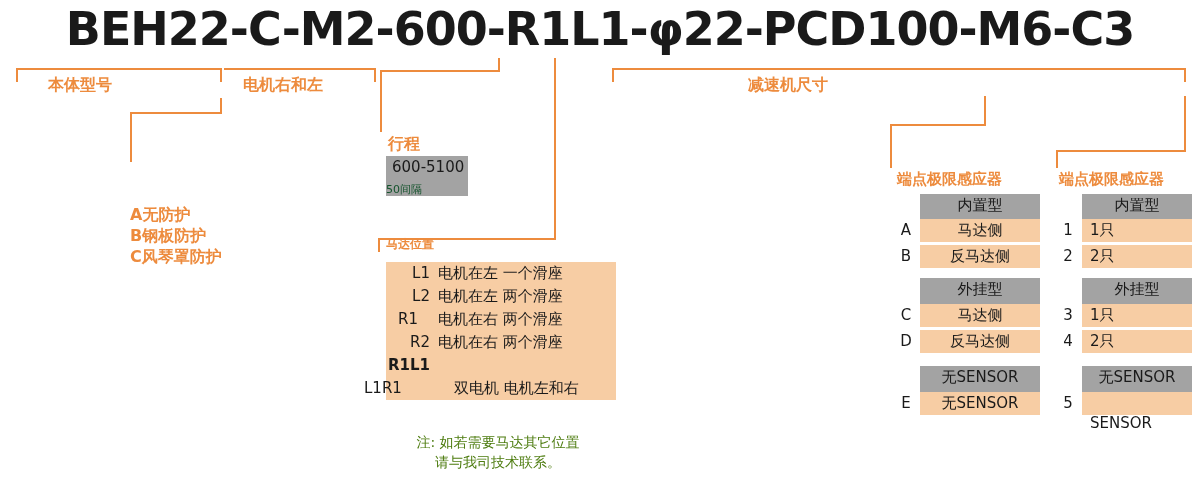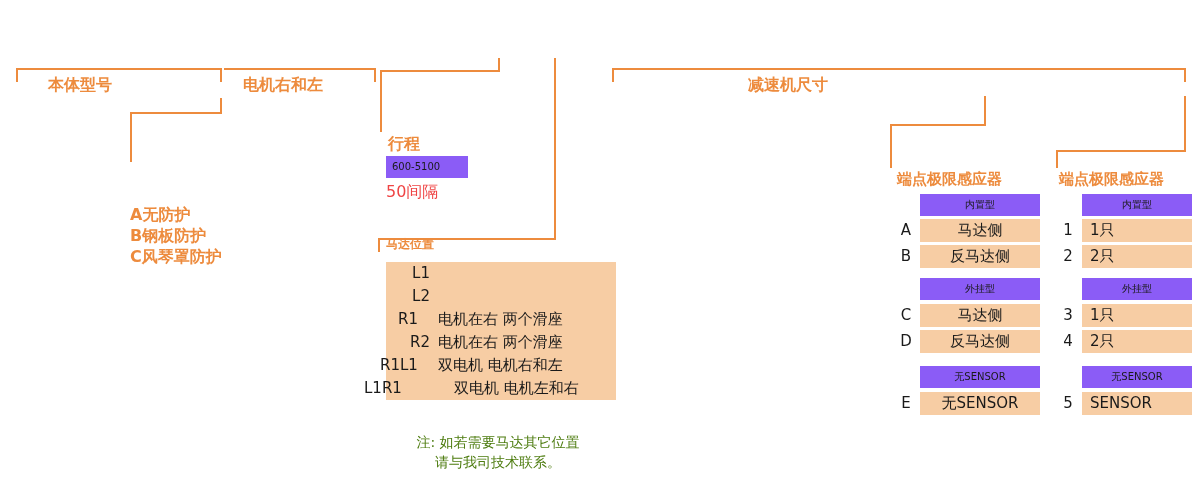--- a/index.html
+++ b/index.html
@@ -31,33 +31,33 @@
     color:#ED8B3D;
     font-weight:bold;
     white-space:nowrap;
   }
   .lbl-16{font-size:16px;}
   .lbl-15{font-size:15px;}
   .lbl-17{font-size:12px;}
   
   .opt{
     position:absolute;
-    font-size:16px;
-    color:#ef4444;
+    font-size:11px;
+    color:#14532d;
     white-space:nowrap;
   }
   .chip{
     position:absolute;
-    background:#8b5cf6;
+    background:#a3a3a3;
     color:#1a1a1a;
-    font-size:10px;
+    font-size:15px;
     white-space:nowrap;
     text-align:center;
     line-height:22px;
-    height:22px;
+    height:40px;
   }
   .chip-l{text-align:left;padding-left:6px;}
   .note{
     position:absolute;
     color:#4d7c0f;
     font-size:14px;
     white-space:nowrap;
     text-align:center;
     line-height:20px;
   }
@@ -72,20 +72,21 @@
     color:#1a1a1a;
     line-height:23px;
     white-space:nowrap;
   }
 </style>
 </head>
 <body>
 
 <div class="root">
 
+  <div id="code-title">BEH22-C-M2-600-R1L1-φ22-PCD100-M6-C3</div>
 
   <div class="ln lnh" style="left:16px;top:68px;width:206px;"></div>
   <div class="ln lnv" style="left:16px;top:68px;height:14px;"></div>
   <div class="ln lnv" style="left:220px;top:68px;height:14px;"></div>
 
   <div class="ln lnv" style="left:130px;top:112px;height:50px;"></div>
   <div class="ln lnh" style="left:130px;top:112px;width:92px;"></div>
   <div class="ln lnv" style="left:220px;top:98px;height:14px;"></div>
 
   <div class="ln lnh" style="left:224px;top:68px;width:152px;"></div>
@@ -123,35 +124,36 @@
 
   <div class="lbl lbl-16" style="left:130px;top:205px;">A无防护</div>
   <div class="lbl lbl-16" style="left:130px;top:226px;">B钢板防护</div>
   <div class="lbl lbl-16" style="left:130px;top:247px;">C风琴罩防护</div>
 
   <div class="chip chip-l" style="left:386px;top:156px;width:76px;">600-5100</div>
   <div class="opt" style="left:386px;top:182px;">50间隔</div>
 
   <div class="rowband" style="left:386px;top:262px;width:230px;"></div>
   <div class="rowtxt" style="left:386px;top:262px;width:44px;text-align:right;">L1</div>
+  <div class="rowtxt" style="left:438px;top:262px;">电机在左 一个滑座</div>
 
   <div class="rowband" style="left:386px;top:285px;width:230px;"></div>
   <div class="rowtxt" style="left:386px;top:285px;width:44px;text-align:right;">L2</div>
+  <div class="rowtxt" style="left:438px;top:285px;">电机在左 两个滑座</div>
 
   <div class="rowband" style="left:386px;top:308px;width:230px;"></div>
   <div class="rowtxt" style="left:386px;top:308px;width:44px;text-align:center;">R1</div>
   <div class="rowtxt" style="left:438px;top:308px;">电机在右 两个滑座</div>
 
   <div class="rowband" style="left:386px;top:331px;width:230px;"></div>
   <div class="rowtxt" style="left:386px;top:331px;width:44px;text-align:right;">R2</div>
   <div class="rowtxt" style="left:438px;top:331px;">电机在右 两个滑座</div>
 
   <div class="rowband" style="left:386px;top:354px;width:230px;"></div>
-  <div class="rowtxt" style="left:380px;top:354px;width:50px;">R1L1</div>
-  <div class="rowtxt" style="left:438px;top:354px;">双电机 电机右和左</div>
+  <div class="rowtxt" style="left:380px;top:354px;width:50px;text-align:right;font-weight:bold;">R1L1</div>
 
   <div class="rowband" style="left:386px;top:377px;width:230px;"></div>
   <div class="rowtxt" style="left:364px;top:377px;width:50px;">L1R1</div>
   <div class="rowtxt" style="left:454px;top:377px;">双电机 电机左和右</div>
 
   <div class="note" style="left:378px;top:432px;width:240px;">注: 如若需要马达其它位置</div>
   <div class="note" style="left:378px;top:452px;width:240px;">请与我司技术联系。</div>
 
   <div class="chip" style="left:920px;top:194px;width:120px;">内置型</div>
   <div class="rowband" style="left:920px;top:219px;width:120px;"></div>
@@ -190,15 +192,15 @@
   <div class="rowtxt" style="left:1060px;top:304px;width:16px;text-align:center;">3</div>
   <div class="rowtxt" style="left:1090px;top:304px;">1只</div>
 
   <div class="rowband" style="left:1082px;top:330px;width:110px;"></div>
   <div class="rowtxt" style="left:1060px;top:330px;width:16px;text-align:center;">4</div>
   <div class="rowtxt" style="left:1090px;top:330px;">2只</div>
 
   <div class="chip" style="left:1082px;top:366px;width:110px;">无SENSOR</div>
   <div class="rowband" style="left:1082px;top:392px;width:110px;"></div>
   <div class="rowtxt" style="left:1060px;top:392px;width:16px;text-align:center;">5</div>
-  <div class="rowtxt" style="left:1090px;top:392px;">SENSOR</div>
+  <div class="rowtxt" style="left:1090px;top:412px;">SENSOR</div>
 
 </div>
 
 </body></html>

